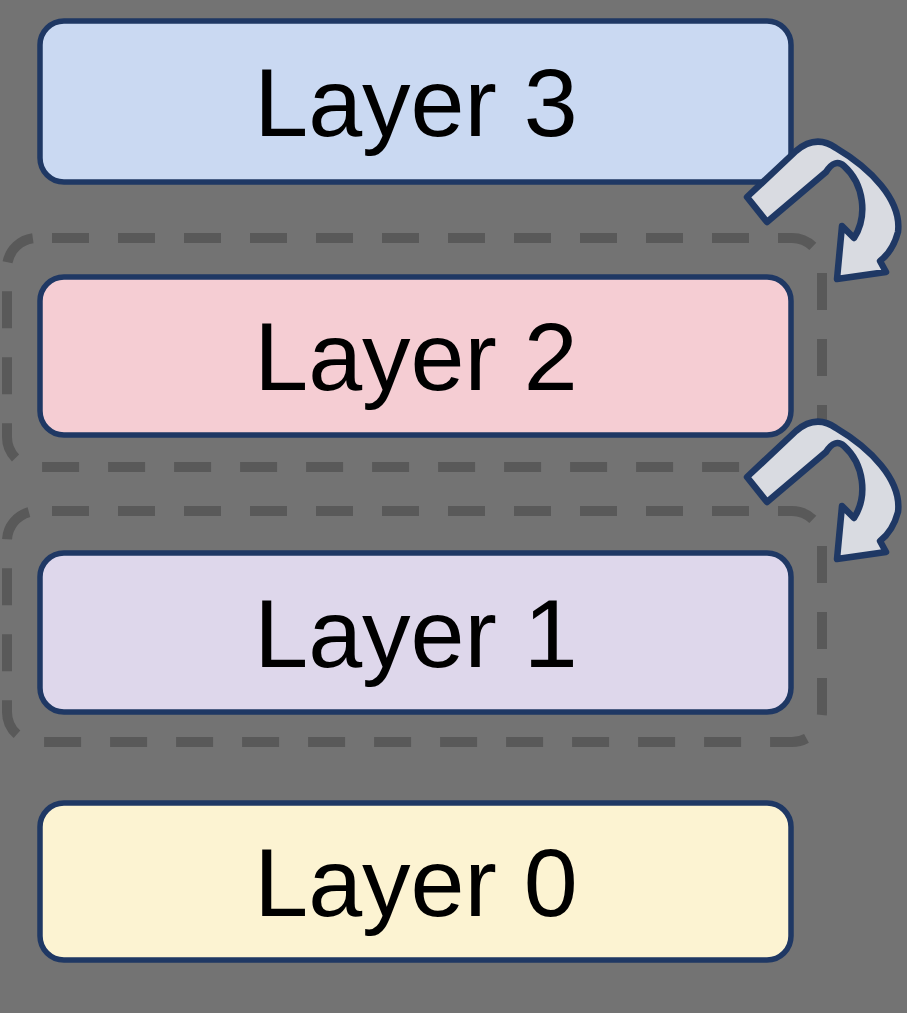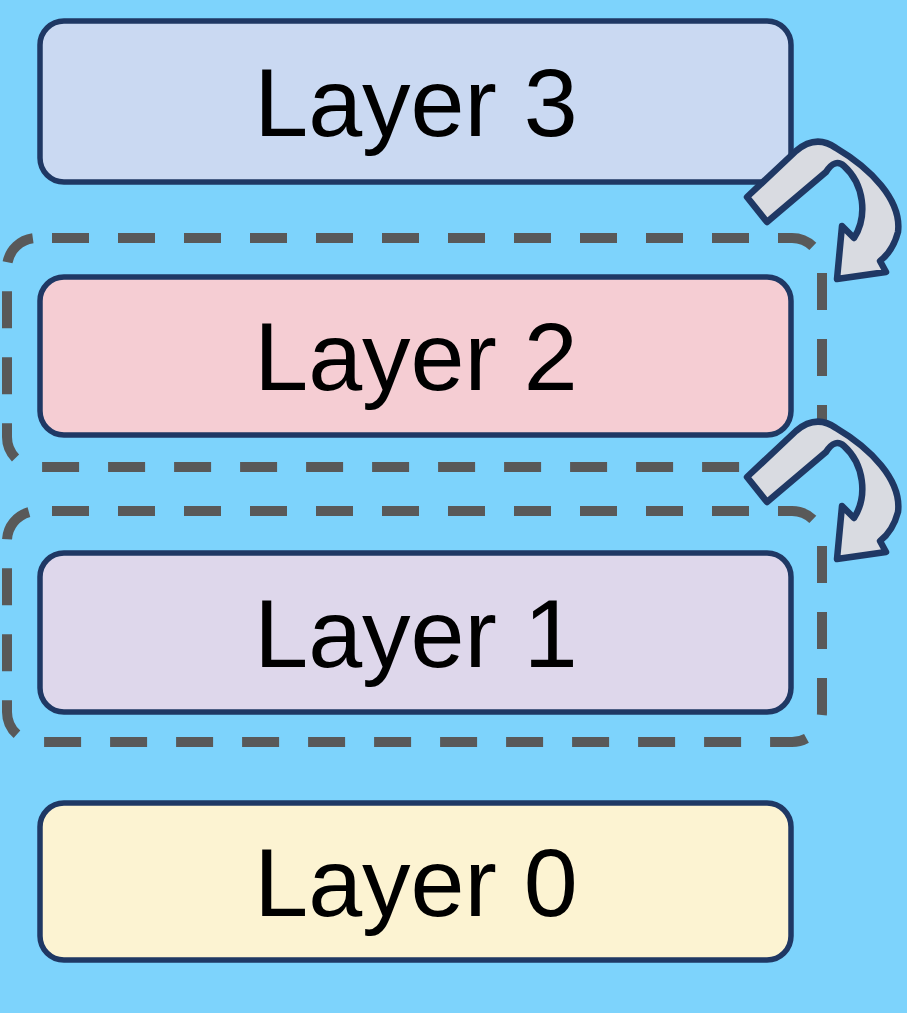--- a/index.html
+++ b/index.html
@@ -4,21 +4,21 @@
 <style>
   html, body {
     margin: 0;
     padding: 0;
     background: #ffffff;
   }
   .stage {
     position: relative;
     width: 907px;
     height: 1013px;
-    background: #7dd3fc;
+    background: #737373;
     overflow: hidden;
   }
   svg { display: block; }
   .layerbox {
     stroke-width: 5.5;
   }
   .layerlabel {
     font-family: "Liberation Sans", "DejaVu Sans", sans-serif;
     font-size: 97px;
     text-anchor: middle;

